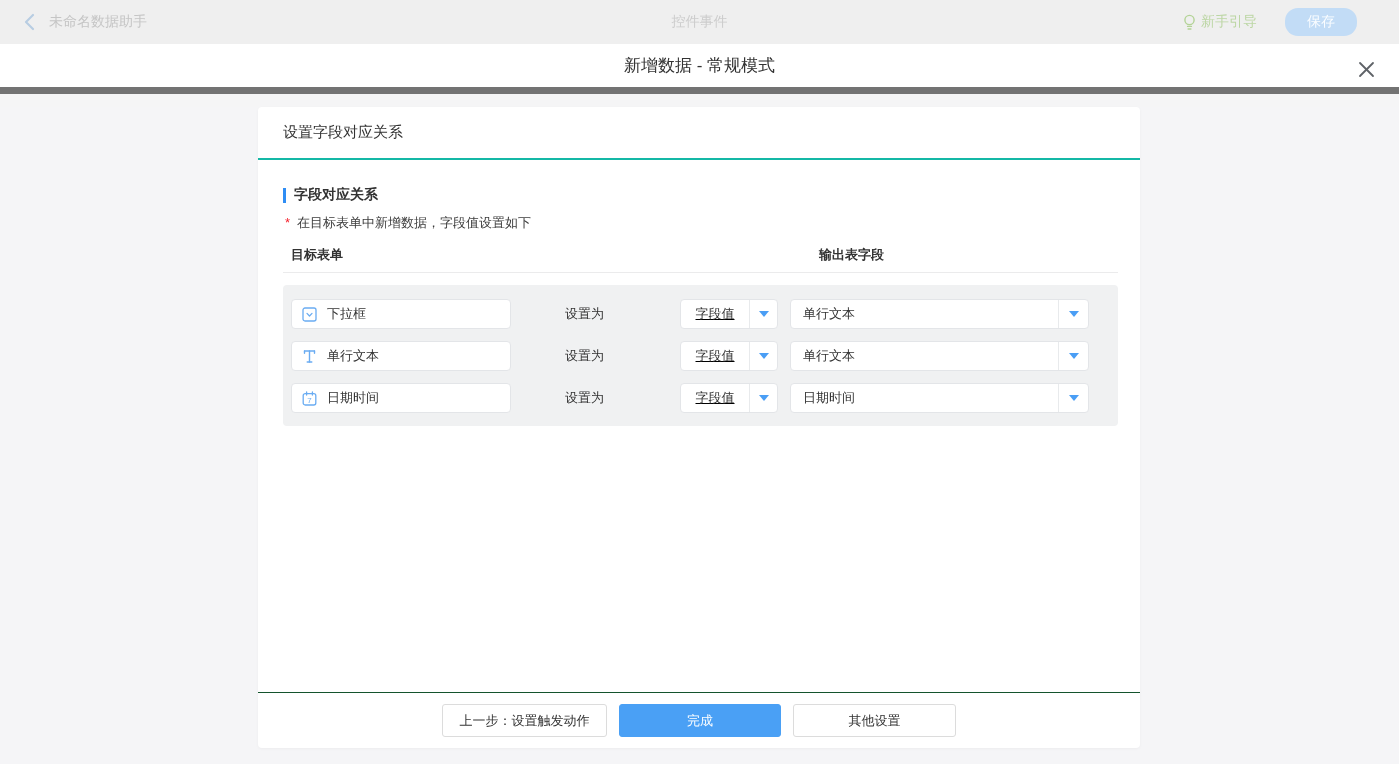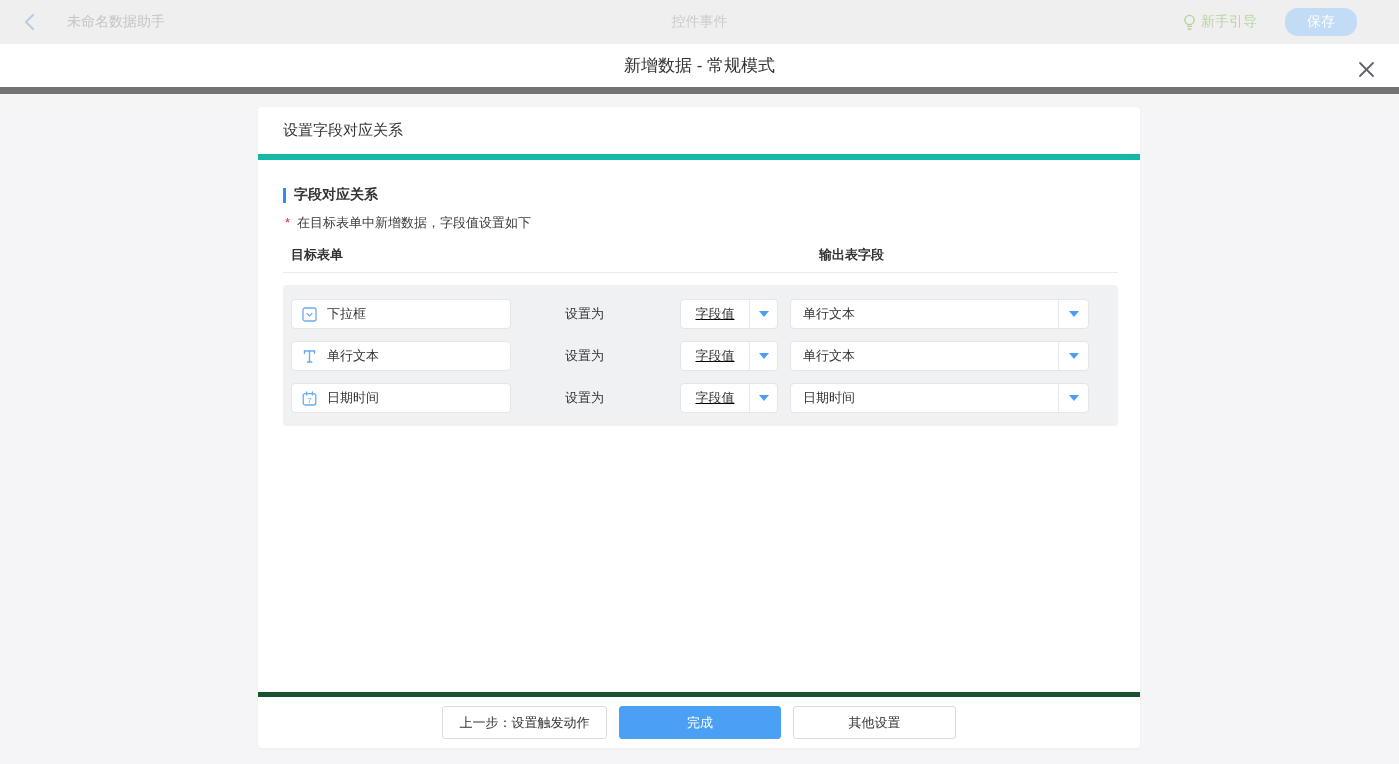--- a/index.html
+++ b/index.html
@@ -2,21 +2,21 @@
 <html><head>
 <meta charset="utf-8">
 <style>
   * { margin:0; padding:0; box-sizing:border-box; }
   html,body { width:1399px; height:764px; overflow:hidden;
     font-family:"Liberation Sans", sans-serif; background:#f5f5f6; }
 
   
   .topbar { position:relative; height:44px; background:#efefef;
     display:flex; align-items:center; padding:0 42px 0 24px; }
-  .topbar-left { display:flex; align-items:center; gap:32px; }
+  .topbar-left { display:flex; align-items:center; gap:14px; }
   .back-chevron { display:flex; align-items:center; cursor:pointer; }
   .topbar-title { font-size:14px; color:#c5c5c5; }
   .topbar-center { position:absolute; left:0; right:0; text-align:center;
     font-size:14px; color:#cccccc; pointer-events:none; }
   .topbar-right { margin-left:auto; display:flex; align-items:center; gap:28px; z-index:1; }
   .guide { display:flex; align-items:center; gap:5px; font-size:14px; color:#bcd6a4; }
   .save-btn { width:72px; height:28px; background:#c2dcf6; color:#fbfdff;
     font-size:14px; border:none; border-radius:13px; }
 
   
@@ -25,21 +25,21 @@
   .modal-title { font-size:17px; color:#333333; }
   .modal-close { position:absolute; right:22px; top:14px; width:22px; height:22px;
     display:flex; align-items:center; justify-content:center; cursor:pointer; background:none; border:none; }
 
   
   .modal-body { height:670px; background:#f5f5f7; }
   .card { width:882px; height:641px; margin:13px 0 0 258px; background:#ffffff;
     border-radius:4px; box-shadow:0 1px 3px rgba(0,0,0,0.04);
     display:flex; flex-direction:column; }
   .card-header { height:53px; flex:none; padding:0 25px; display:flex; align-items:center;
-    border-bottom:6px solid #14b8a6; font-size:15px; color:#333333; }
+    border-bottom:2px solid #14b8a6; font-size:15px; color:#333333; }
   .card-body { flex:1; padding:27px 22px 0 25px; }
 
   .section-title { display:flex; align-items:center; height:16px; }
   .section-bar { width:3px; height:15px; background:#2f8df4; margin-right:8px; }
   .section-label { font-size:14px; font-weight:bold; color:#333333; }
 
   .note { display:flex; align-items:flex-start; margin-top:11px; height:17px; }
   .required-star { color:#f5222d; font-size:13px; margin:1px 7px 0 2px; }
   .note-text { font-size:13px; color:#3c3c3c; }
 
@@ -67,21 +67,21 @@
     font-size:13px; color:#333; }
   .dd-target { margin-left:12px; width:299px; }
   .dd-target .dd-value { flex:1; display:flex; align-items:center; padding-left:12px;
     font-size:13px; color:#333; }
   .dd-arrow-seg { width:28px; border-left:1px solid #e8eaec; display:flex;
     align-items:center; justify-content:center; }
   .dd-target .dd-arrow-seg { width:30px; }
   .tri-down { width:0; height:0; border-left:5px solid transparent;
     border-right:5px solid transparent; border-top:6px solid #4a9ef5; }
 
-  .card-footer { flex:none; height:56px; border-top:5px solid #14532d;
+  .card-footer { flex:none; height:56px; border-top:1px solid #14532d;
     display:flex; align-items:center; justify-content:center; gap:12px; }
   .btn { height:33px; border-radius:3px; font-size:13px; cursor:pointer;
     font-family:"Liberation Sans", sans-serif; }
   .btn-plain { background:#fff; border:1px solid #dcdcdc; color:#333; }
   .btn-prev { width:165px; }
   .btn-finish { width:162px; background:#4aa0f5; border:1px solid #4aa0f5; color:#ffffff; }
   .btn-other { width:163px; }
 </style>
 </head>
 <body>

